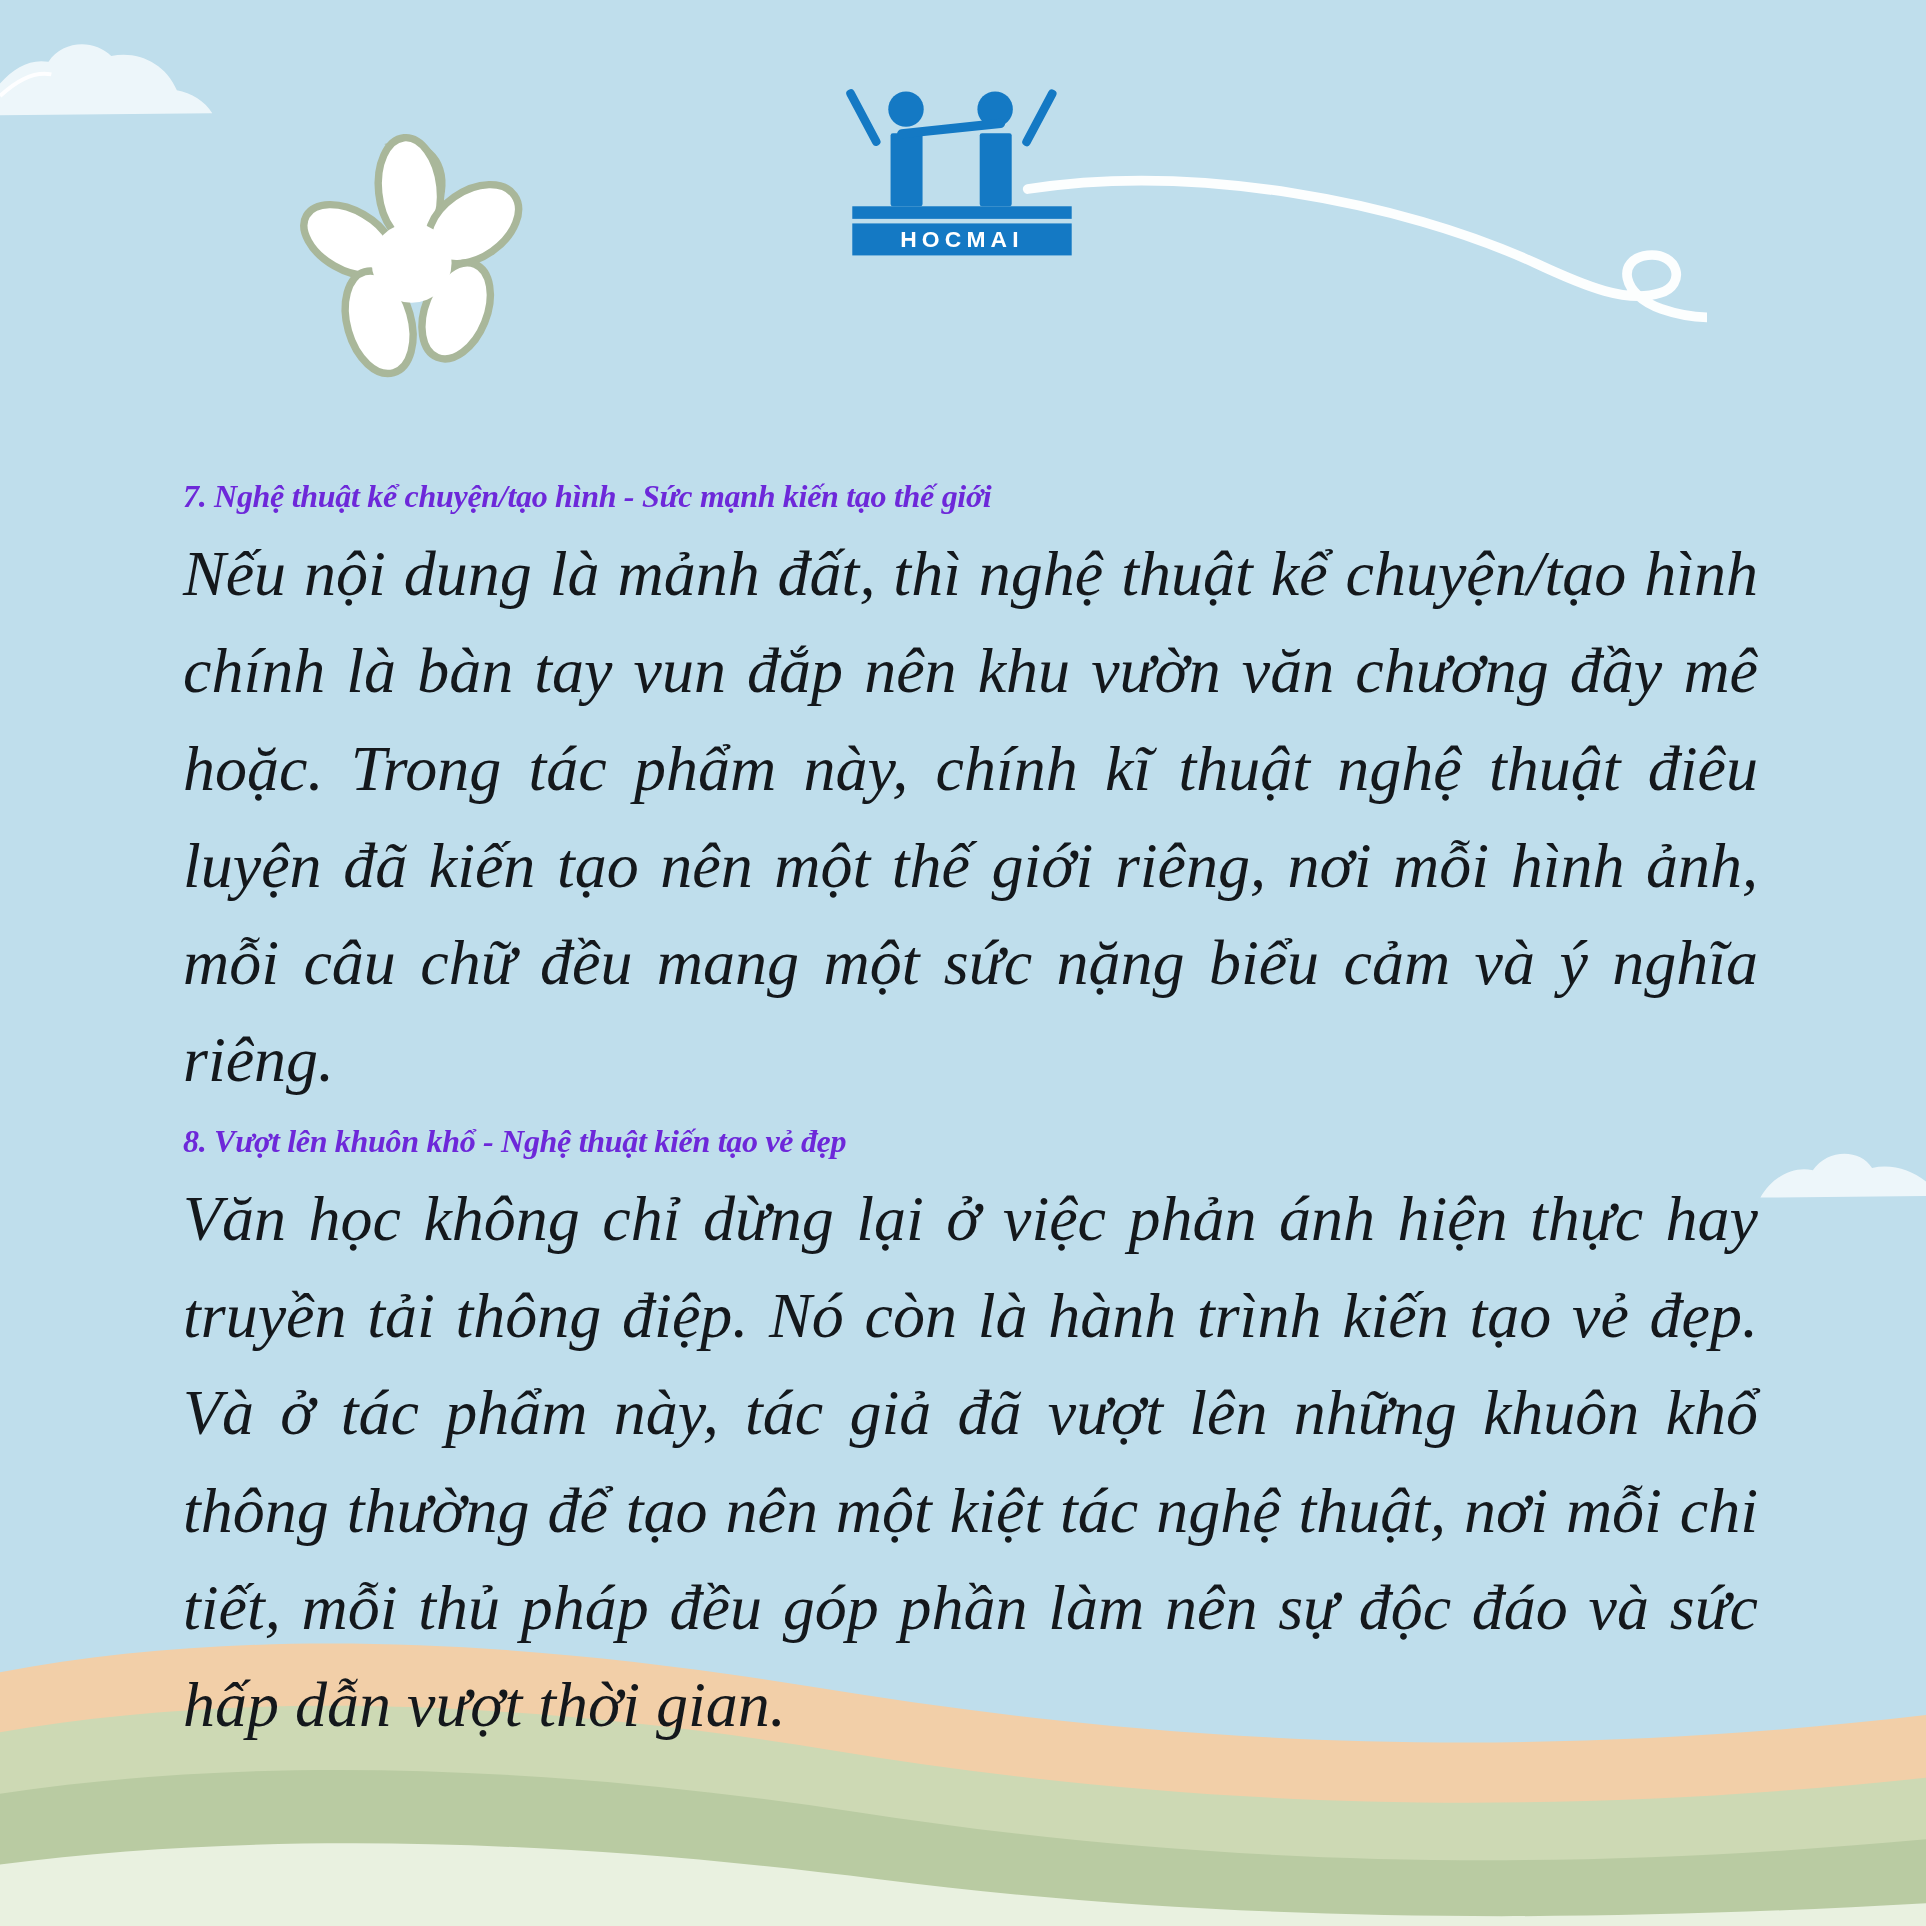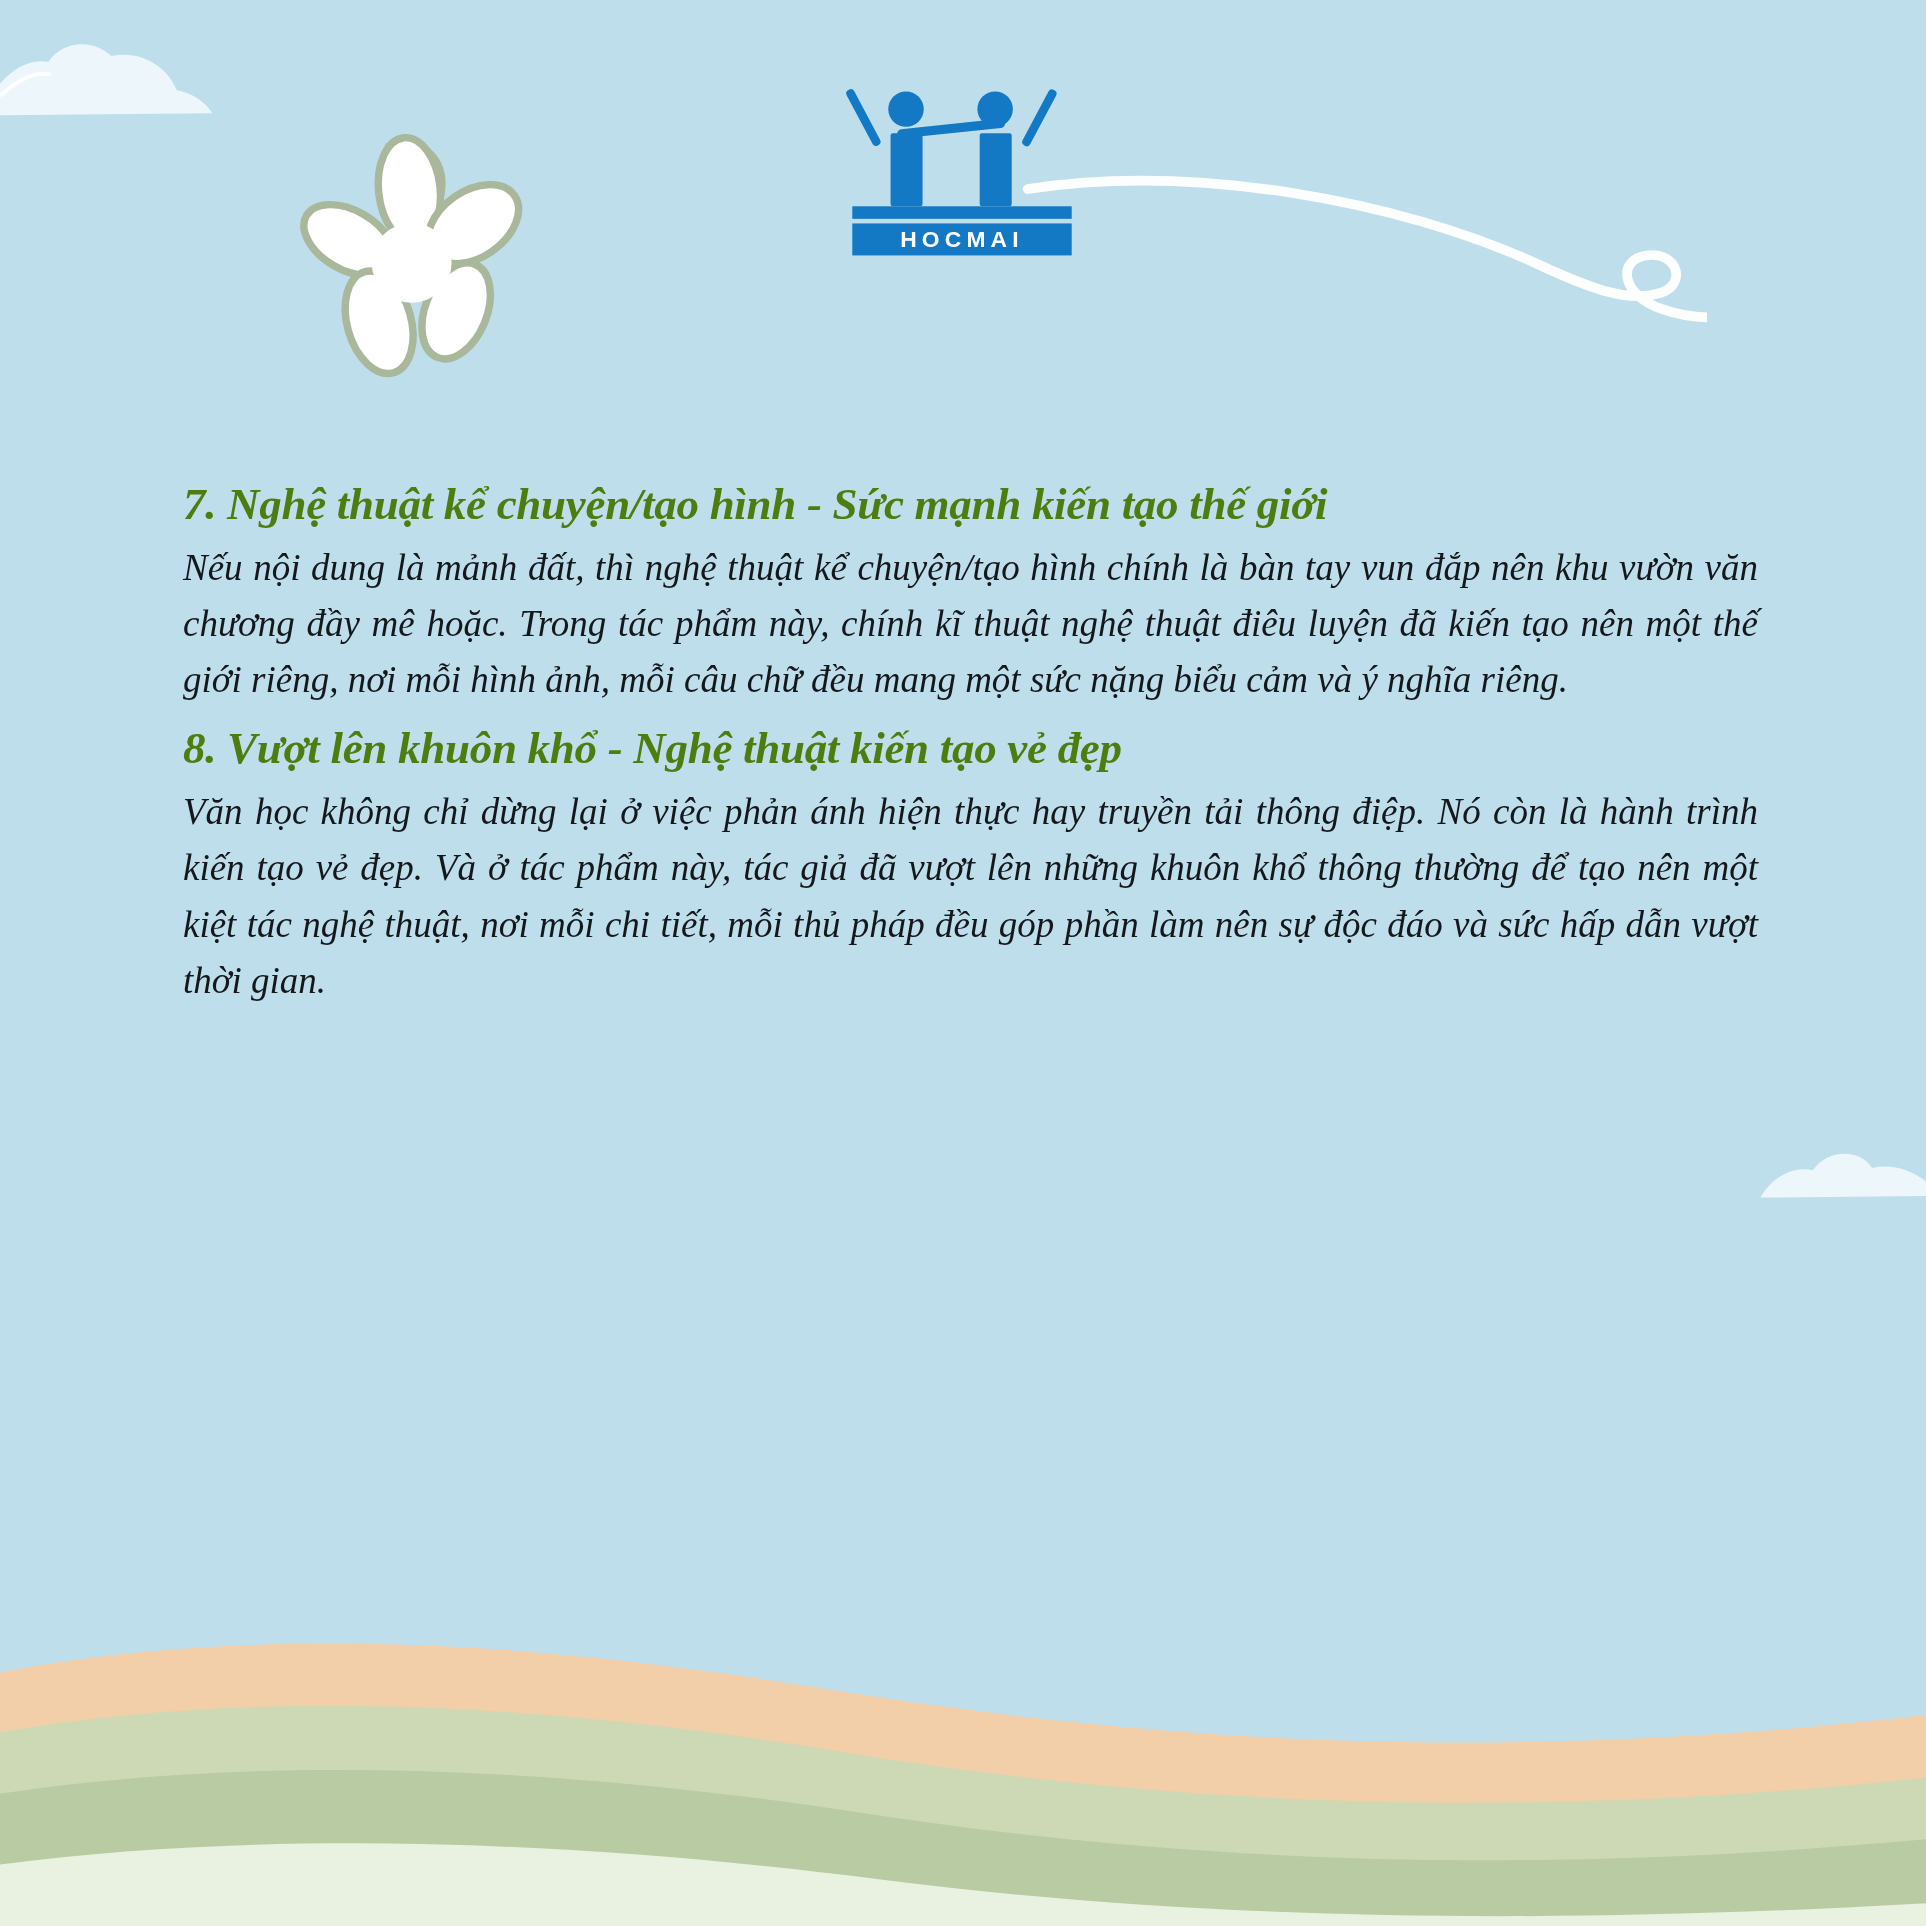--- a/index.html
+++ b/index.html
@@ -73,36 +73,36 @@
 
   
   .content {
     position: absolute;
     left: 183px;
     top: 479px;
     width: 1575px;
   }
 
   .heading {
-    color: #4d7c0f;
+    color: #6d28d9;
     font-family: "Liberation Serif", serif;
     font-weight: bold;
     font-style: italic;
-    font-size: 45px;
+    font-size: 32px;
     letter-spacing: -0.3px;
     margin: 0 0 10.3px 0;
     line-height: 1.12;
     white-space: nowrap;
   }
 
   .para {
     color: #14181c;
     font-family: "Liberation Serif", serif;
     font-style: italic;
-    font-size: 37px;
+    font-size: 64px;
     line-height: 1.52;
     text-align: justify;
     text-align-last: left;
     margin: 0 0 15px 0;
   }
 
   .section + .section {
     margin-top: 10px;
   }
 </style>

